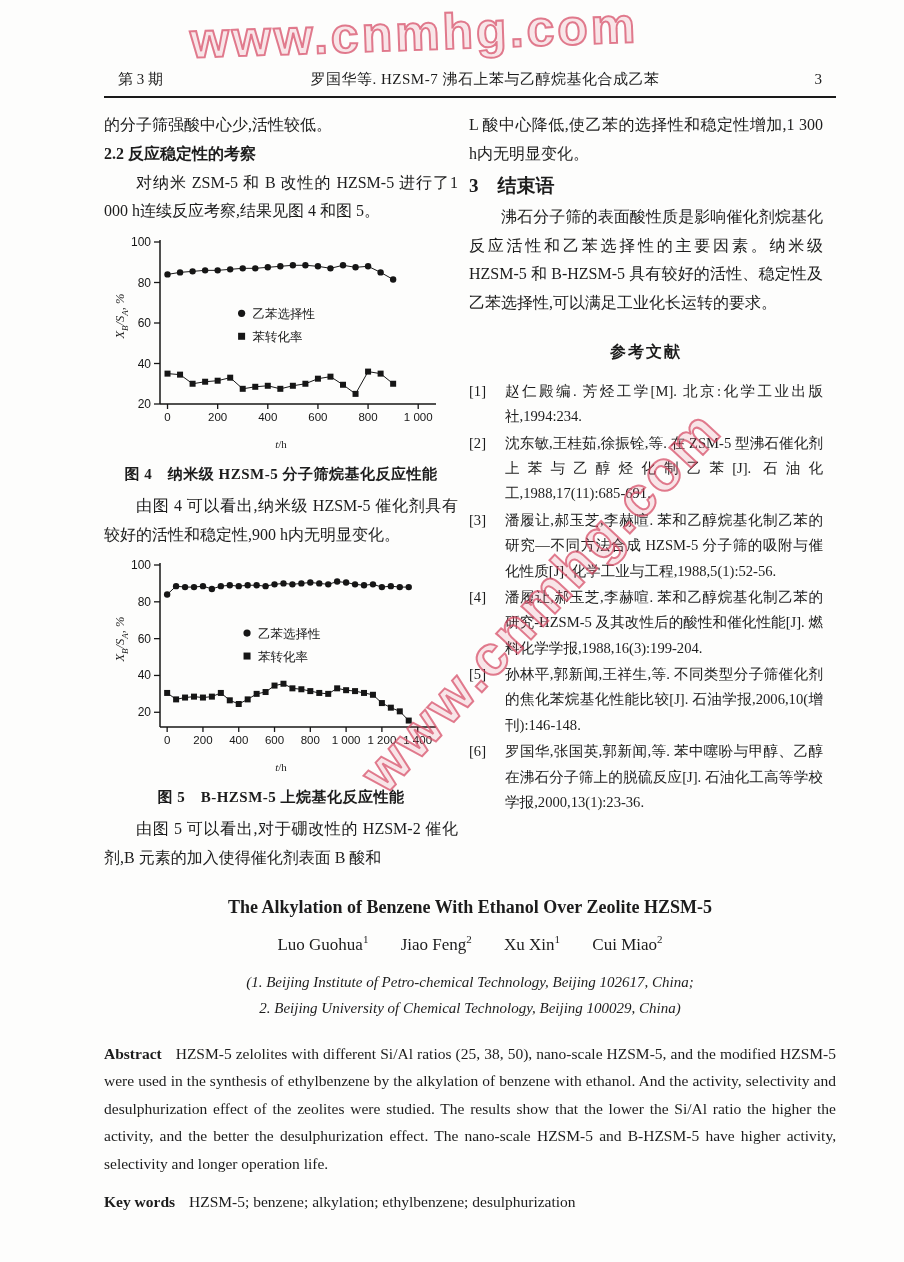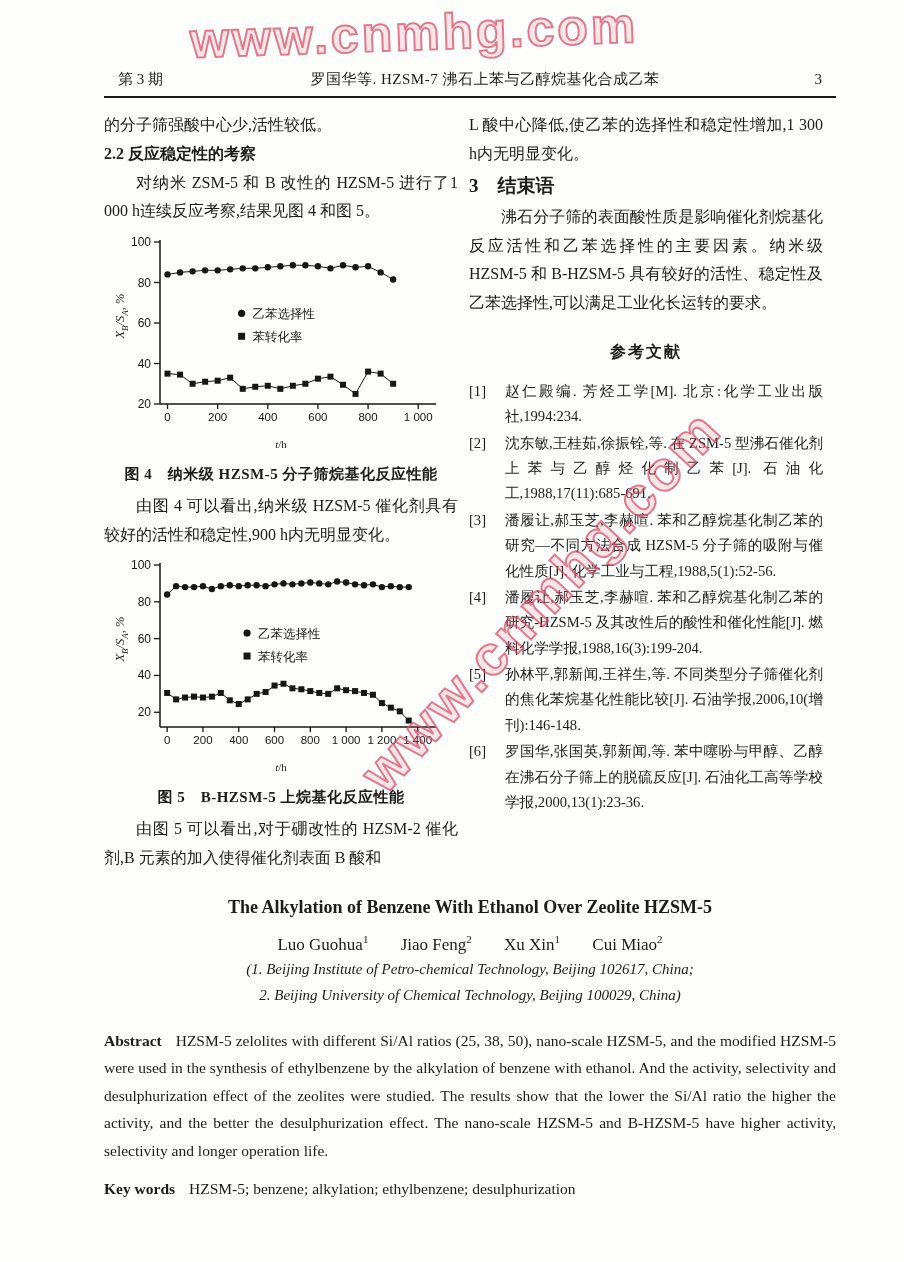--- a/index.html
+++ b/index.html
@@ -45,21 +45,21 @@
   
   .ref-heading { text-align:center; font-weight:bold; font-size:16px; margin:20px 0 12px 0; letter-spacing:2px; }
   .ref-list { font-size:14.6px; line-height:1.74; }
   .ref-row { display:flex; margin-bottom:1px; }
   .ref-num { width:36px; flex-shrink:0; }
   .ref-text { flex:1; text-align:justify; }
 
   
   .english { margin-top:24px; }
   .en-title { text-align:center; font-size:18px; font-weight:bold; margin:8px 0 16px 0; }
-  .en-authors { text-align:center; font-size:17px; margin-bottom:1px; }
+  .en-authors { text-align:center; font-size:17px; margin-bottom:14px; }
   .en-authors .author { margin:0 14px; }
   .en-authors sup { font-size:11px; }
   .en-affil { text-align:center; font-style:italic; font-size:15px; line-height:1.75; }
   .abstract { margin-top:18px; font-size:15.5px; line-height:1.78; text-align:justify; }
   .abstract .lead { font-weight:bold; font-style:normal; margin-right:14px; }
   .keywords { margin-top:4px; font-size:15.5px; }
   .keywords .lead { font-weight:bold; margin-right:14px; }
 
   
   .wm {

